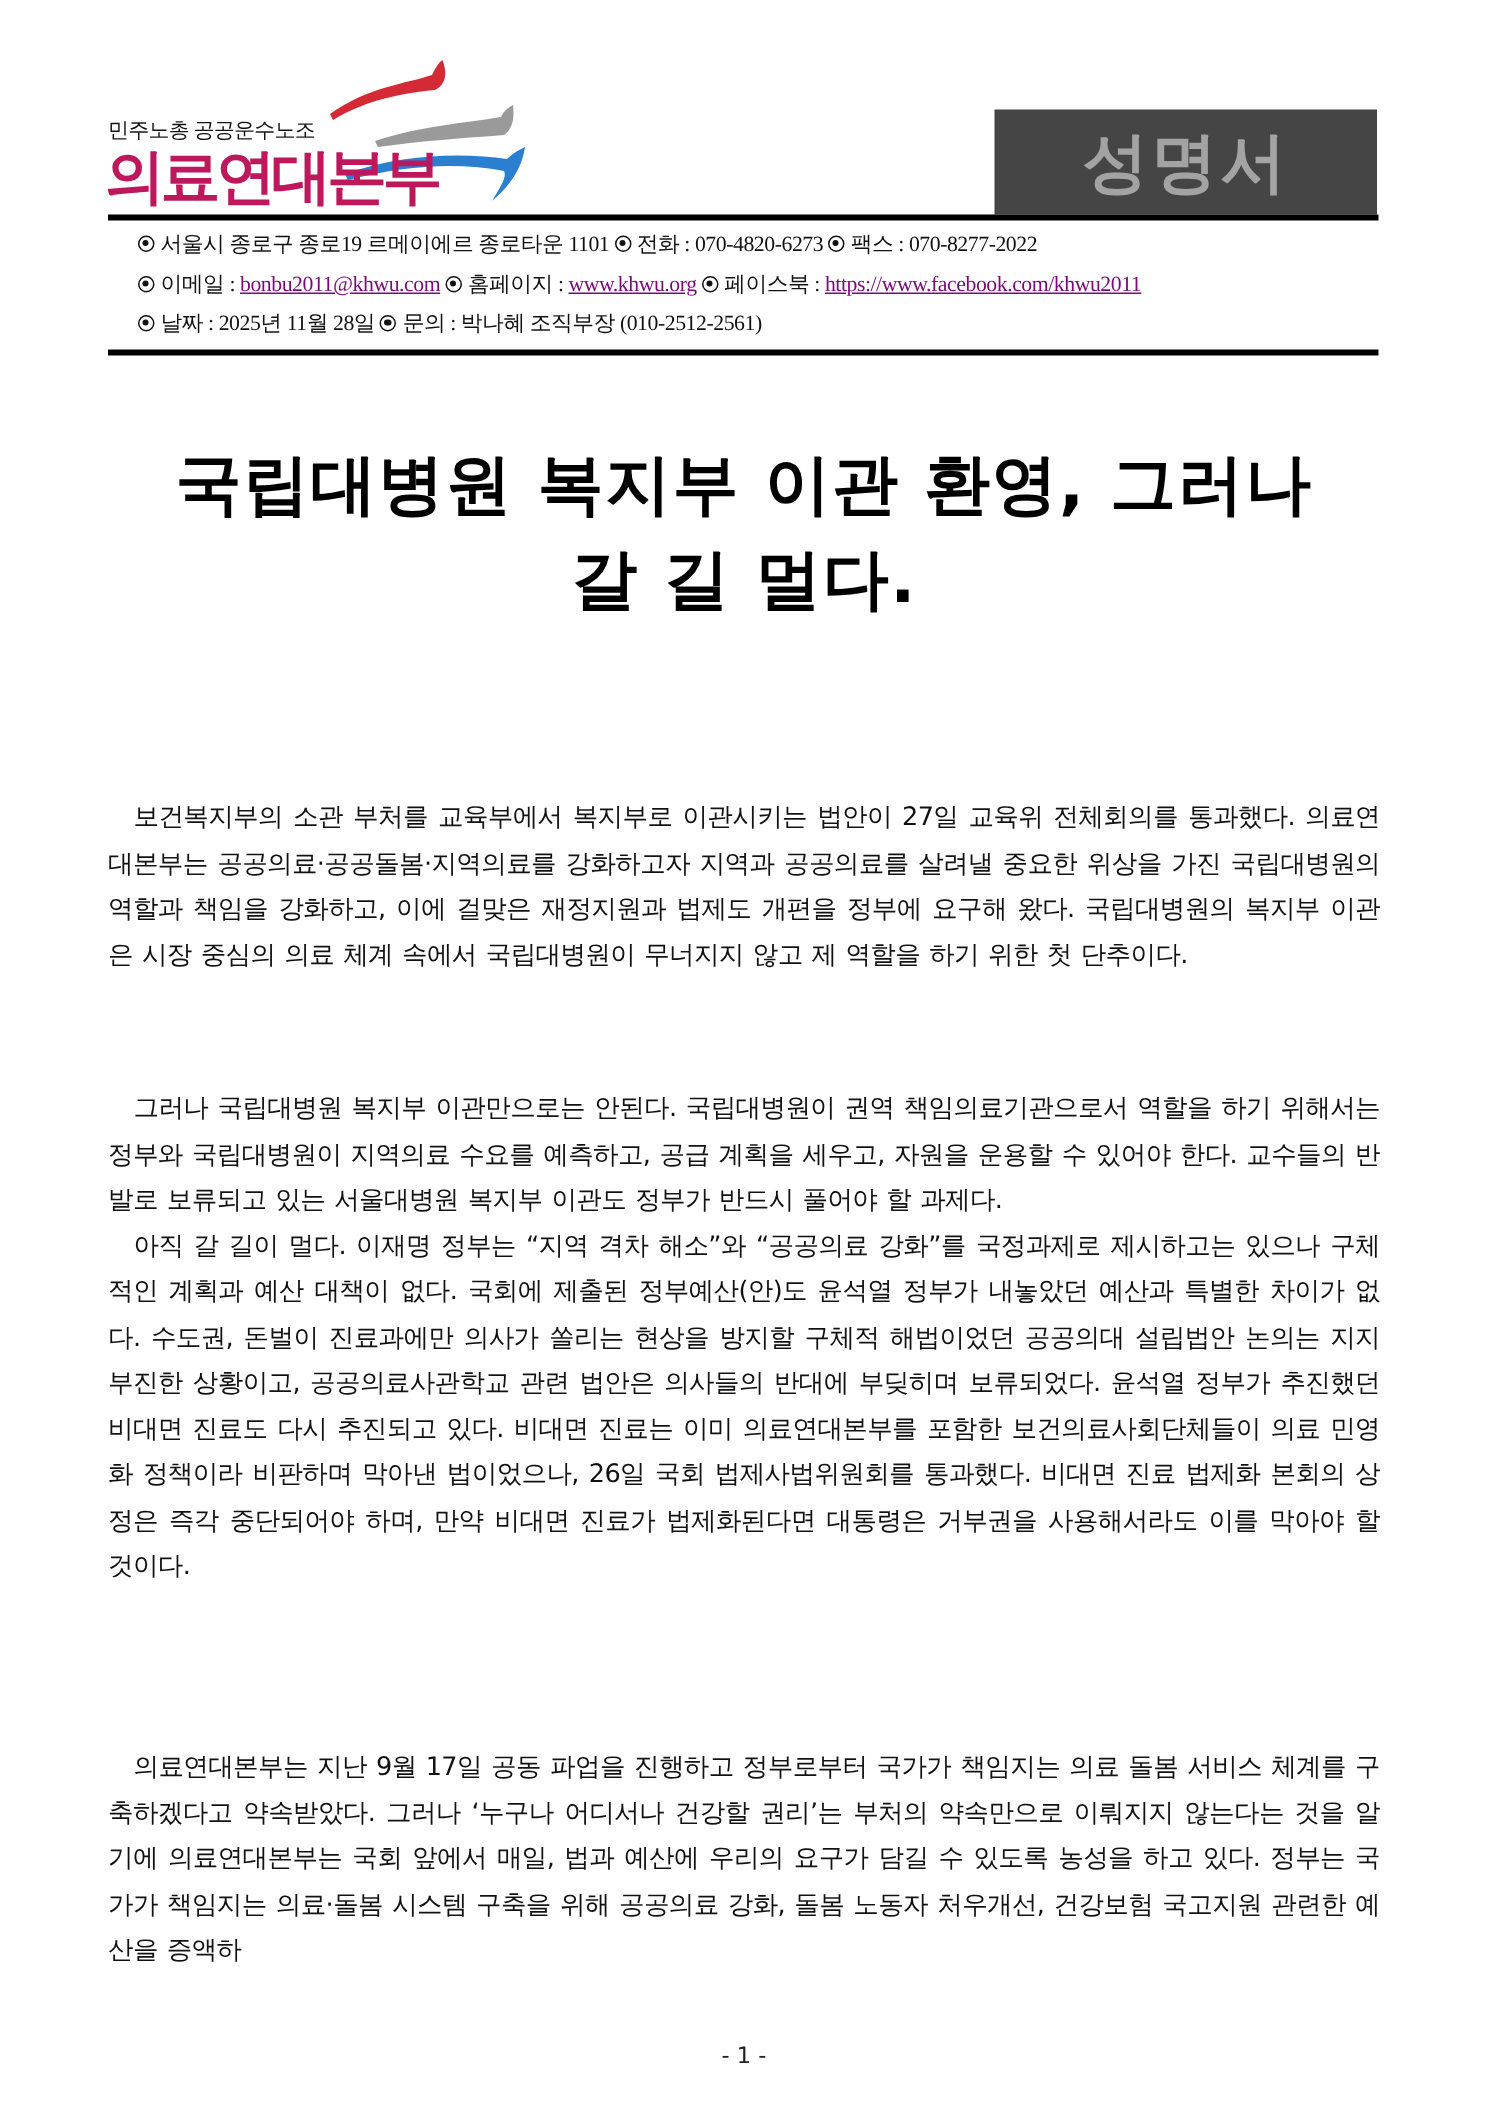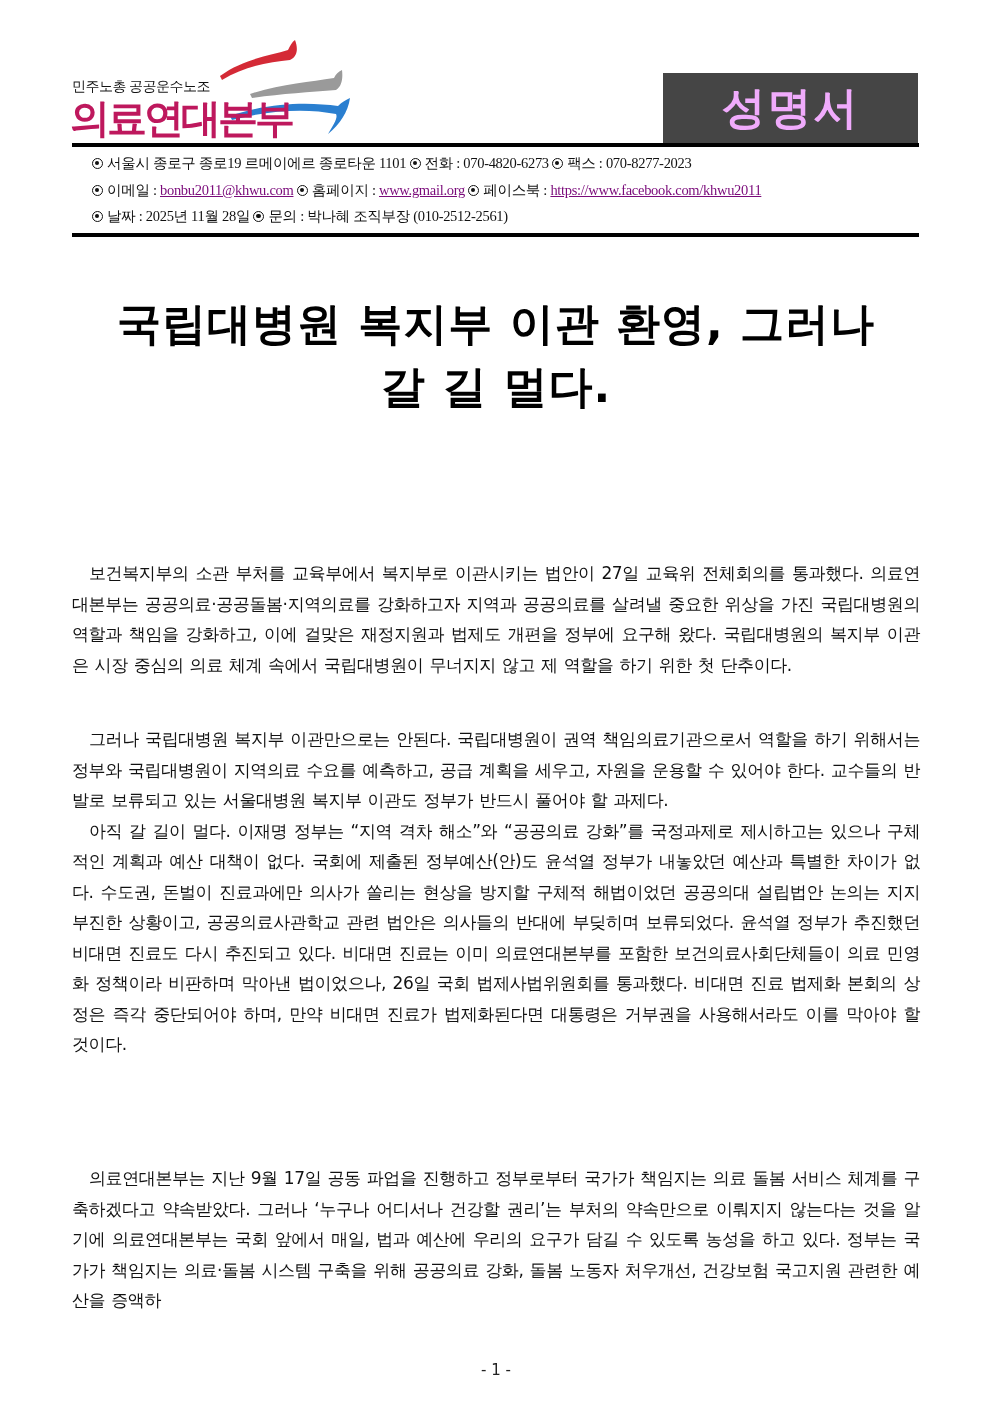--- a/index.html
+++ b/index.html
@@ -3,39 +3,39 @@
 <meta charset="utf-8">
 <style>
   html, body { margin: 0; padding: 0; background: #ffffff; }
   body { width: 992px; height: 1403px; position: relative; overflow: hidden; font-family: "DejaVu Sans", sans-serif; color: #000; }
 
   .logo { position: absolute; left: 70px; top: 36px; width: 280px; height: 100px; }
   .logo-sub { position: absolute; left: 2px; top: 42px; font-size: 14px; letter-spacing: -0.5px; color: #111; font-family: Liberation Serif, serif; }
   .logo-main { position: absolute; left: 0px; top: 60px; font-size: 40px; font-weight: bold; letter-spacing: -3px; color: #be185d; line-height: 44px; font-family: "DejaVu Sans", sans-serif; }
   .logo-wave { position: absolute; left: 140px; top: 0px; width: 140px; height: 100px; }
 
-  .badge { position: absolute; left: 663px; top: 73px; width: 255px; height: 70px; background: #454545; color: #f0abfc; display: flex; align-items: center; justify-content: center; font-size: 44px; font-weight: bold; letter-spacing: 2px; font-family: "DejaVu Sans", sans-serif; }
+  .badge { position: absolute; left: 663px; top: 73px; width: 255px; height: 70px; background: #454545; color: #a3a3a3; display: flex; align-items: center; justify-content: center; font-size: 44px; font-weight: bold; letter-spacing: 2px; font-family: "DejaVu Sans", sans-serif; }
 
   .rule { position: absolute; left: 72px; width: 847px; height: 4px; background: #000; }
   .rule.top { top: 143px; }
   .rule.bottom { top: 233px; }
 
   .contact { position: absolute; left: 92px; font-size: 14.5px; font-family: "Liberation Serif", serif; color: #111; line-height: 20px; white-space: nowrap; letter-spacing: -0.3px; }
   .contact.l1 { top: 153px; }
   .contact.l2 { top: 180px; }
   .contact.l3 { top: 206px; }
   .bullet { display: inline-block; width: 11px; height: 11px; border: 1.4px solid #111; border-radius: 50%; position: relative; vertical-align: -1px; margin-right: 4px; box-sizing: border-box; }
   .bullet::after { content: ""; position: absolute; left: 2px; top: 2px; width: 4.2px; height: 4.2px; background: #111; border-radius: 50%; }
   .link { color: #7a0a7a; text-decoration: underline; }
 
   .title { position: absolute; left: 60px; width: 872px; top: 292px; text-align: center; font-family: "DejaVu Sans", sans-serif; font-weight: bold; font-size: 44px; line-height: 63px; letter-spacing: 1px; color: #000; }
 
   .body-text { position: absolute; left: 72px; width: 848px; font-family: "DejaVu Sans", sans-serif; font-size: 17px; line-height: 30.5px; text-align: justify; color: #111; letter-spacing: -0.4px; word-spacing: 1px; }
   .body-text p { margin: 0; text-indent: 17px; }
-  .p1 { top: 530px; margin-top: 28px; }
+  .p1 { top: 530px; }
   .p2 { top: 724px; }
   .p3 { top: 1163px; }
 
   .page-num { position: absolute; top: 1361px; left: 0; width: 992px; text-align: center; font-size: 15px; font-family: "DejaVu Sans", sans-serif; color: #222; }
 </style>
 </head>
 <body>
 
 <div class="logo">
   <svg class="logo-wave" viewBox="0 0 140 100">
@@ -47,25 +47,25 @@
   <div class="logo-main">의료연대본부</div>
 </div>
 
 <div class="badge">성명서</div>
 
 <div class="rule top"></div>
 
 <div class="contact l1">
   <span class="bullet"></span><span>서울시 종로구 종로19 르메이에르 종로타운 1101</span>
   <span class="bullet"></span><span>전화 : 070-4820-6273</span>
-  <span class="bullet"></span><span>팩스 : 070-8277-2023</span>
+  <span class="bullet"></span><span>팩스 : 070-8277-2022</span>
 </div>
 <div class="contact l2">
   <span class="bullet"></span><span>이메일 : </span><a class="link">bonbu2011@khwu.com</a>
-  <span class="bullet"></span><span>홈페이지 : </span><a class="link">www.gmail.org</a>
+  <span class="bullet"></span><span>홈페이지 : </span><a class="link">www.khwu.org</a>
   <span class="bullet"></span><span>페이스북 : </span><a class="link">https://www.facebook.com/khwu2011</a>
 </div>
 <div class="contact l3">
   <span class="bullet"></span><span>날짜 : 2025년 11월 28일</span>
   <span class="bullet"></span><span>문의 : 박나혜 조직부장 (010-2512-2561)</span>
 </div>
 
 <div class="rule bottom"></div>
 
 <div class="title">

